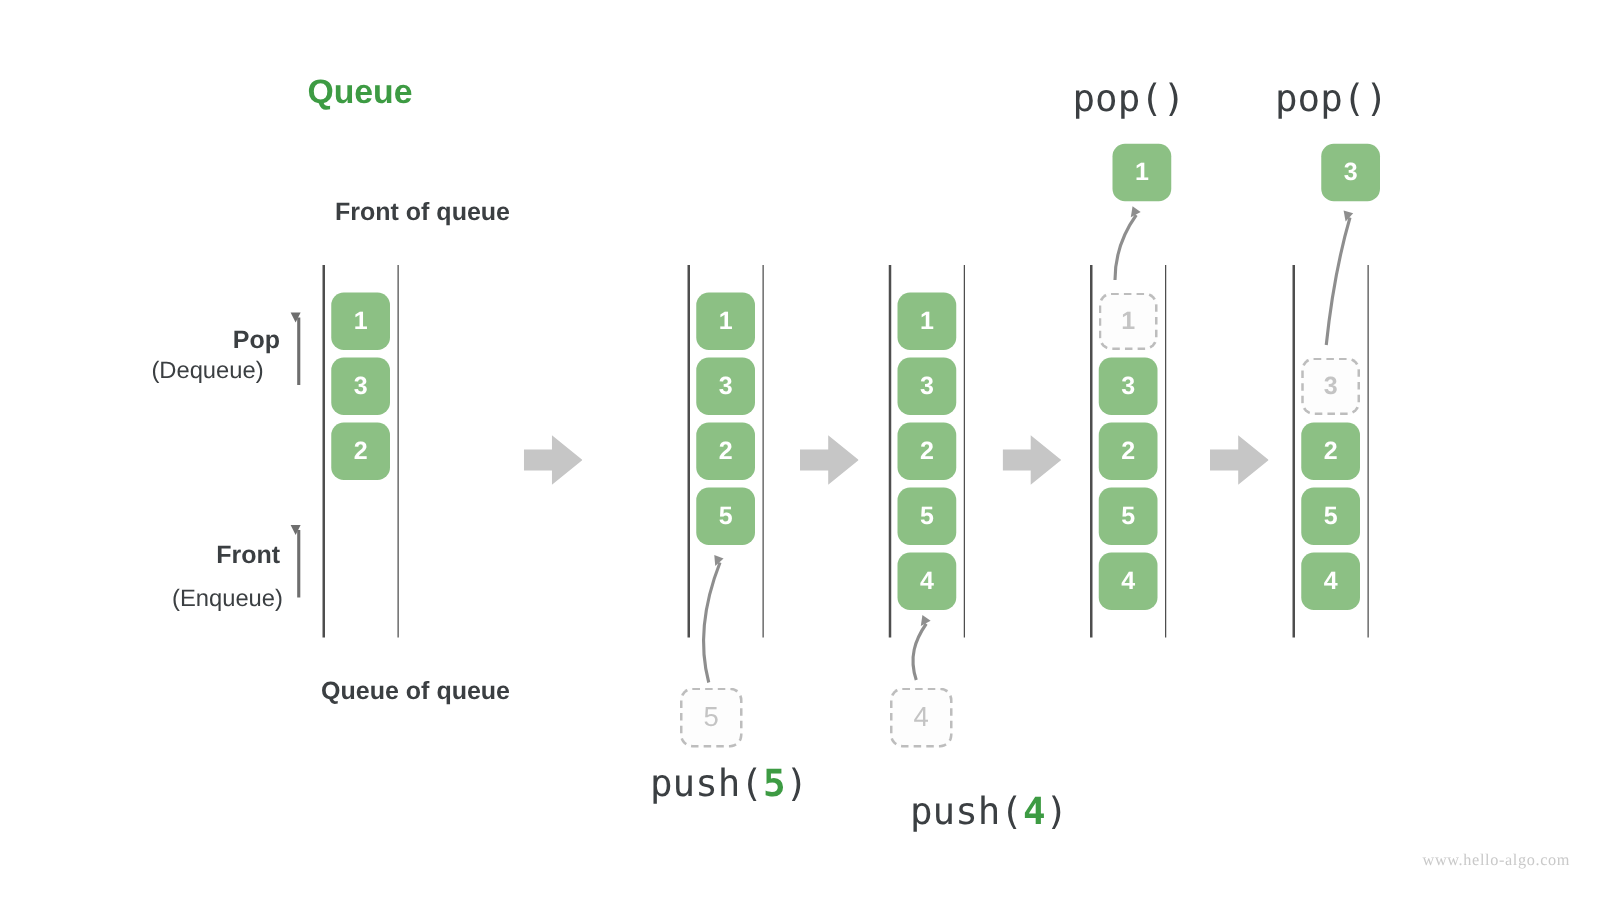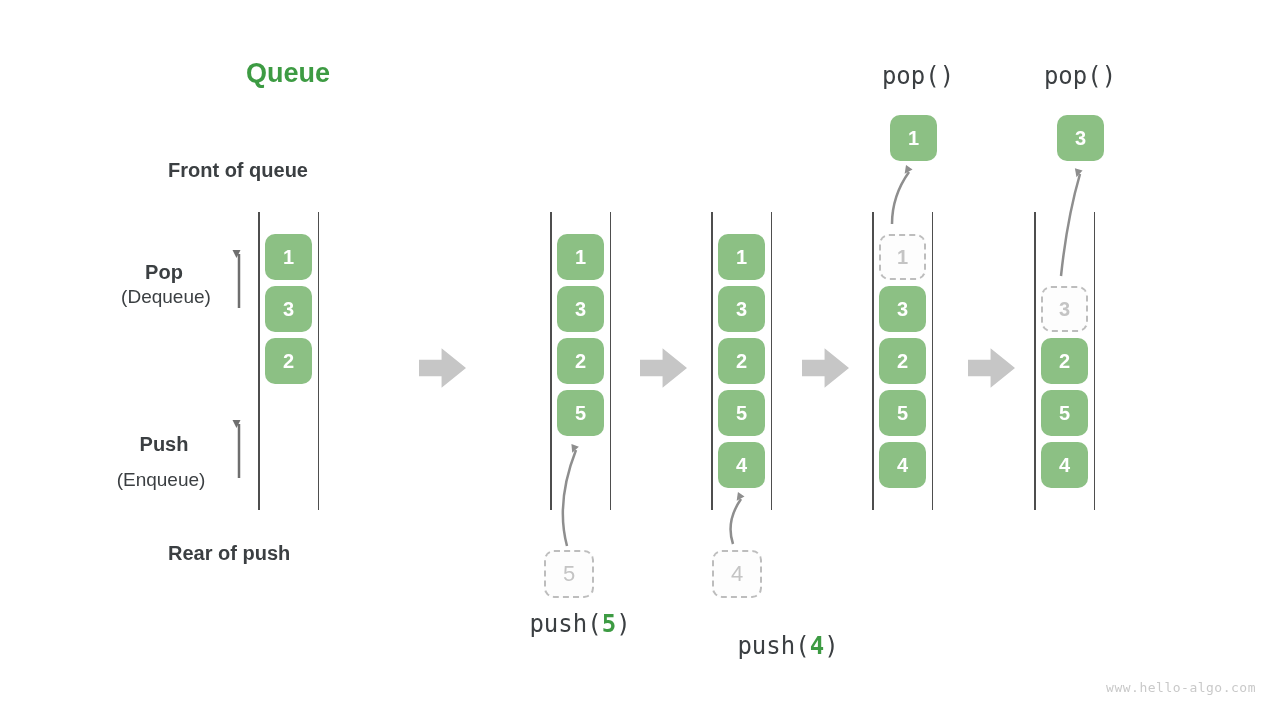--- a/index.html
+++ b/index.html
@@ -7,25 +7,25 @@
     position:relative; width:1280px; height:720px; background:#ffffff;
     font-family:"Liberation Sans", sans-serif; overflow:hidden;margin-left:21px;
     --box-green:#8cc084; --accent-green:#3d9b43; --text-dark:#3b3f42;
     --arrow-gray:#c6c6c6; --dashed-gray:#bdbdbd; --watermark-gray:#c9c9c9;
   }
   .abs { position:absolute; }
   .title {
     font-size:27px; font-weight:bold; color:var(--accent-green);
     text-align:center; width:140px;
   }
-  .biglabel { font-size:20px; font-weight:bold; color:var(--text-dark); text-align:left; width:240px; }
-  .sidelabel { font-size:20px; font-weight:bold; color:var(--text-dark); text-align:center; width:120px; }
+  .biglabel { font-size:20px; font-weight:bold; color:var(--text-dark); text-align:right; width:240px; }
+  .sidelabel { font-size:20px; font-weight:bold; color:var(--text-dark); text-align:right; width:120px; }
   .sidesub { font-size:19px; font-weight:normal; color:var(--text-dark); text-align:center; width:140px; }
   .mono { font-family:"DejaVu Sans Mono","Liberation Mono",monospace; }
-  .oplabel { font-size:24px; color:var(--text-dark); text-align:center; width:120px; }
+  .oplabel { font-size:30px; color:var(--text-dark); text-align:left; width:120px; }
   .oplabel .arg { color:var(--accent-green); font-weight:bold; }
   .queue-col { position:absolute; top:212px; width:61px; height:298px; }
   .queue-col .vline {
     position:absolute; top:0; width:1.5px; height:298px; background:#4e4e4e;
   }
   .vline-left { left:0; }
   .vline-right { right:0; }
   .cells {
     position:absolute; left:0; top:22px; width:61px;
     display:flex; flex-direction:column; align-items:center; gap:6px;
@@ -59,24 +59,24 @@
 
 <div class="canvas" style="--box-green: #8cc084; --accent-green: #3d9b43; --text-dark: #3b3f42; --arrow-gray: #c6c6c6; --dashed-gray: #bdbdbd; --watermark-gray: #c9c9c9;">
 
   <div class="abs title" style="left:197px; top:58px;">Queue</div>
 
   <div class="abs biglabel" style="left:147px; top:159px;">Front of queue</div>
 
   <div class="abs sidelabel" style="left:83px; top:261px;">Pop</div>
   <div class="abs sidesub" style="left:75px; top:286px;">(Dequeue)</div>
 
-  <div class="abs sidelabel" style="left:83px; top:433px;">Push</div>
-  <div class="abs sidesub" style="left:70px; top:469px;">(Enqueue)</div>
+  <div class="abs sidelabel" style="left:83px; top:433px;">Front</div>
+  <div class="abs sidesub" style="left:91px; top:469px;">(Enqueue)</div>
 
-  <div class="abs biglabel" style="left:147px; top:542px;">Rear of push</div>
+  <div class="abs biglabel" style="left:147px; top:542px;">Queue of queue</div>
 
   <div class="queue-col" style="left:237px;">
     <div class="vline vline-left"></div>
     <div class="vline vline-right"></div>
     <div class="cells">
         <div class="cell solid">1</div>
         <div class="cell solid">3</div>
         <div class="cell solid">2</div>
       </div>
   </div>
@@ -154,14 +154,14 @@
     <line x1="218" y1="308" x2="218" y2="254" stroke="#6e6e6e" stroke-width="2.5" marker-end="url(#ah-dark)"></line>
     <line x1="218" y1="478" x2="218" y2="424" stroke="#6e6e6e" stroke-width="2.5" marker-end="url(#ah-dark)"></line>
 
     <path d="M546,546 C537,512 544,478 555,450" fill="none" stroke="#8e8e8e" stroke-width="2.5" marker-end="url(#ah-gray)"></path>
     <path d="M712,544 C706,526 711,512 720,499" fill="none" stroke="#8e8e8e" stroke-width="2.5" marker-end="url(#ah-gray)"></path>
 
     <path d="M871,224 C871,203 878,186 888,172" fill="none" stroke="#8e8e8e" stroke-width="2.5" marker-end="url(#ah-gray)"></path>
     <path d="M1040,276 C1044,238 1050,205 1059,174" fill="none" stroke="#8e8e8e" stroke-width="2.5" marker-end="url(#ah-gray)"></path>
   </svg>
 
-  <div class="abs mono watermark" style="right:45px; top:680px;">www.hello-algo.com</div>
+  <div class="abs mono watermark" style="right:45px; top:680px;font-family:Liberation Serif, serif;">www.hello-algo.com</div>
 </div>
 
 </body></html>

